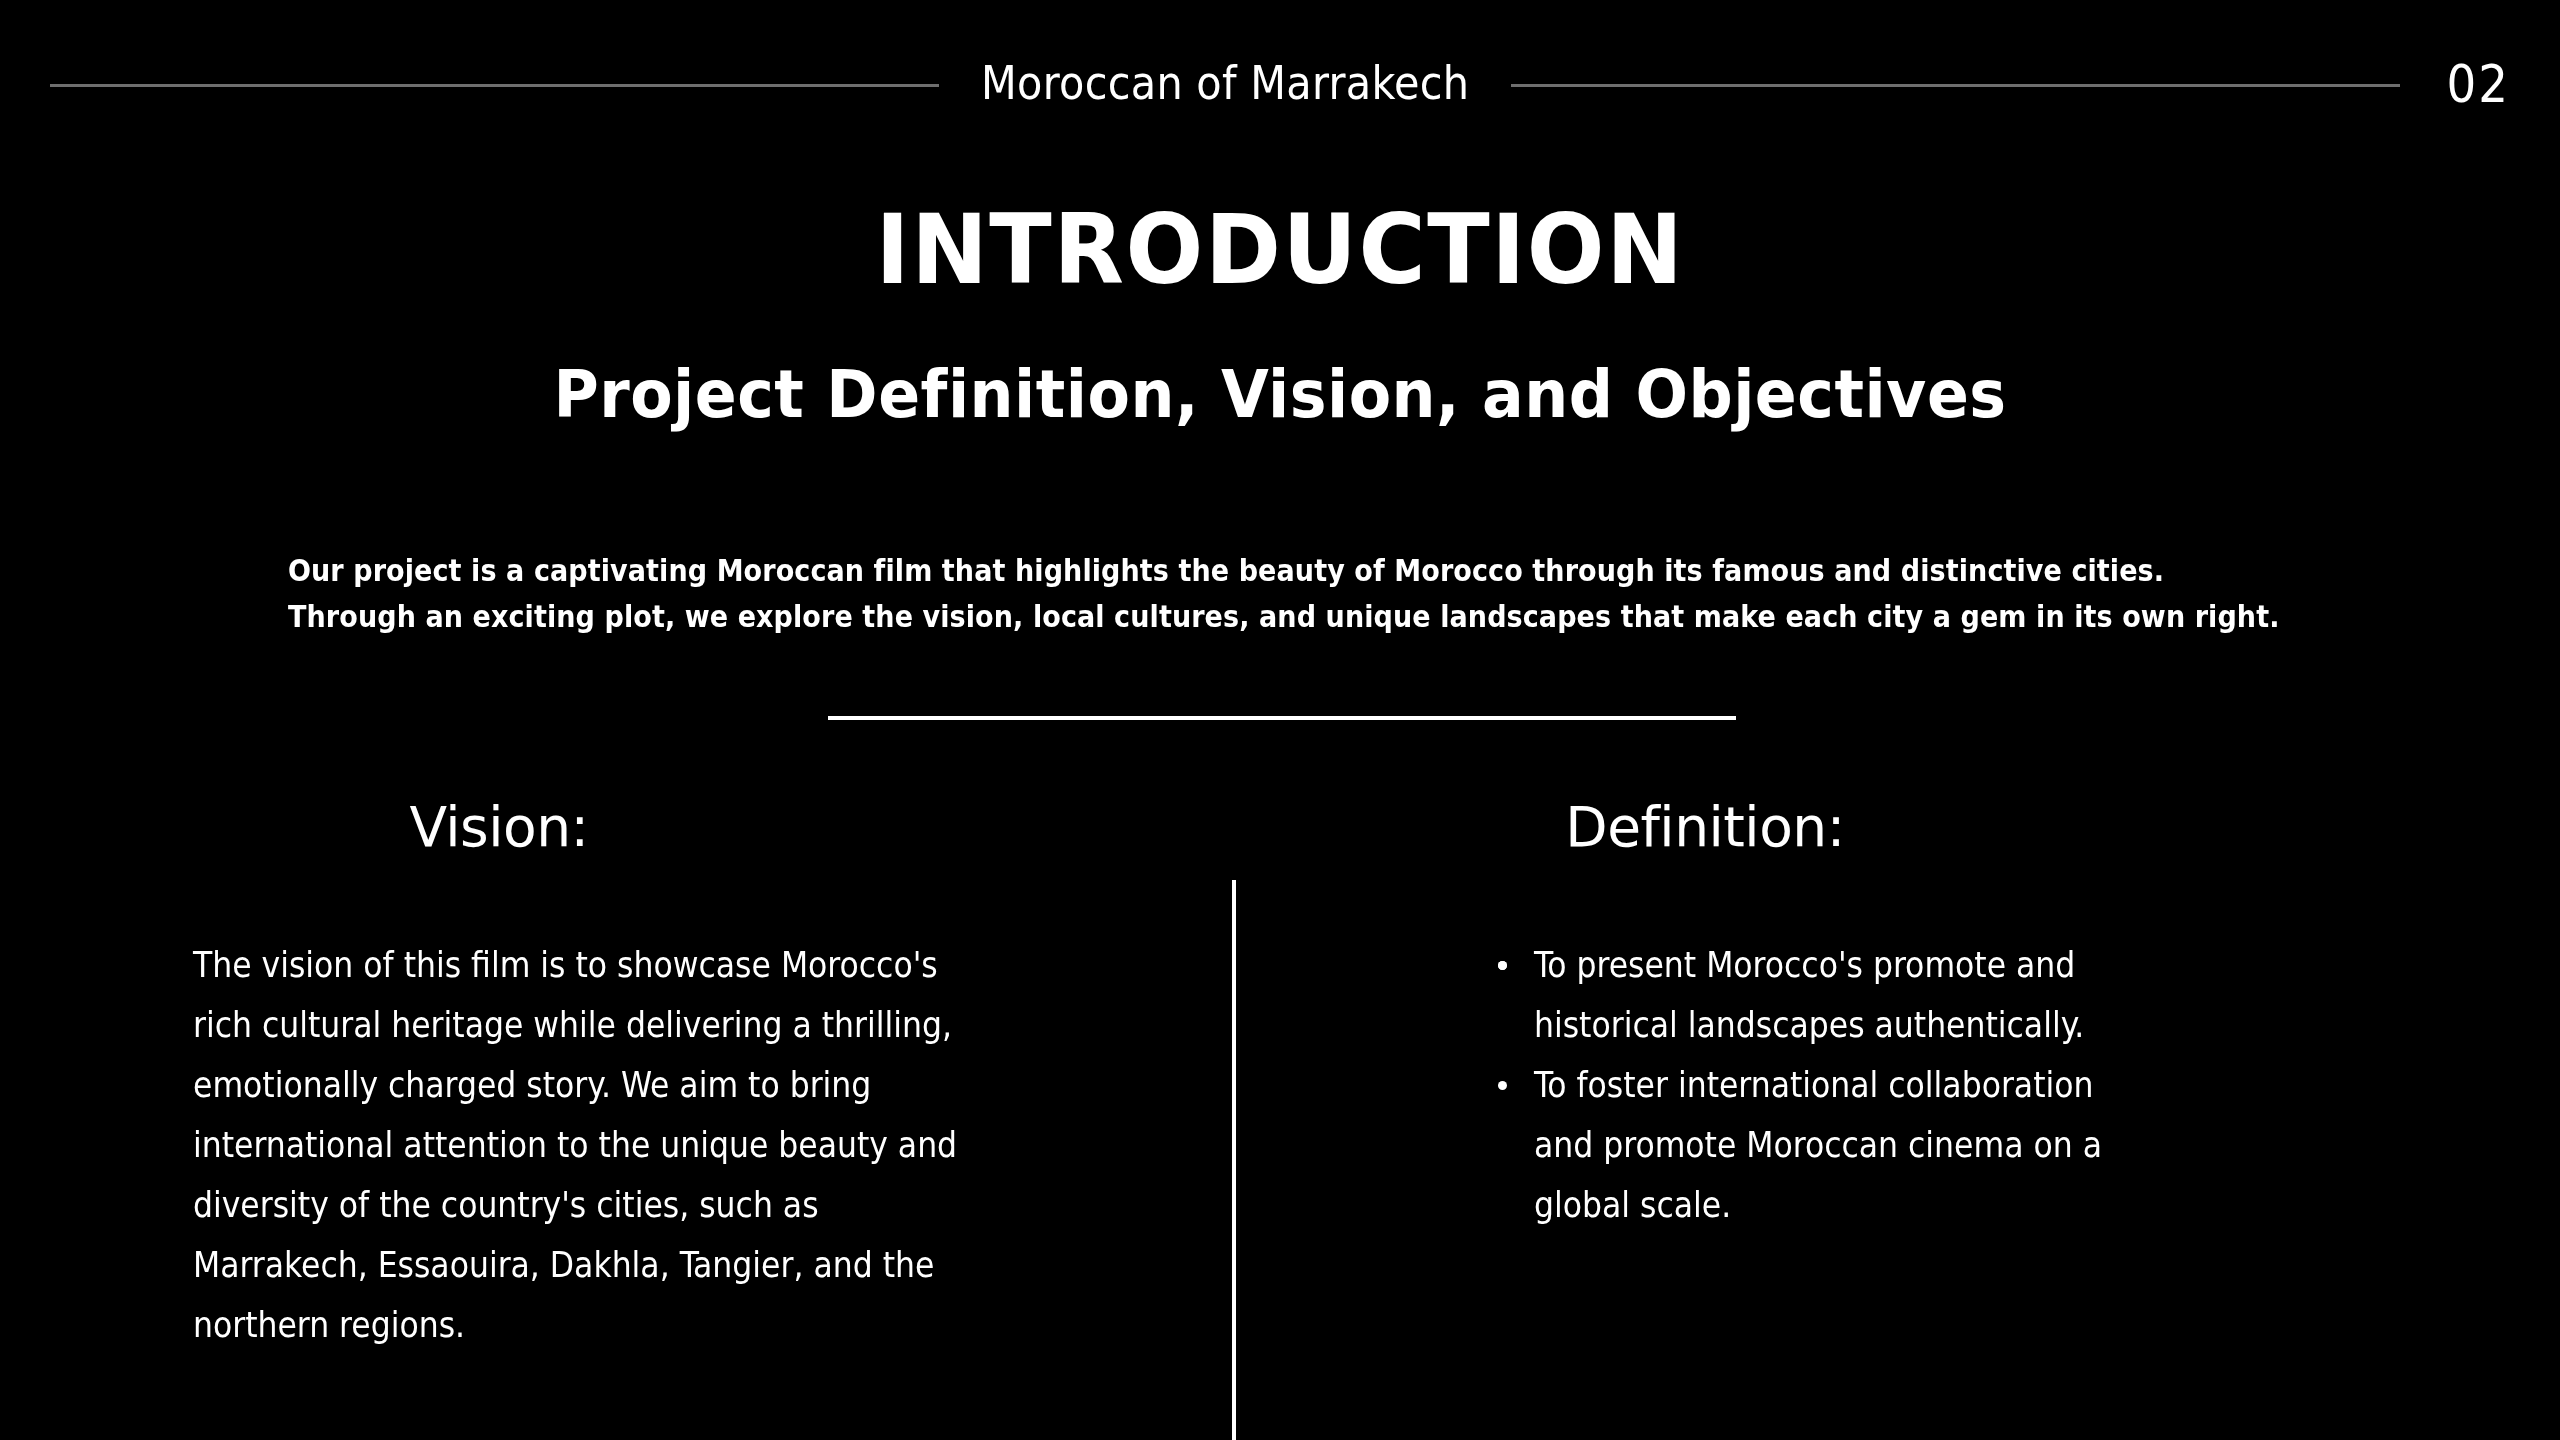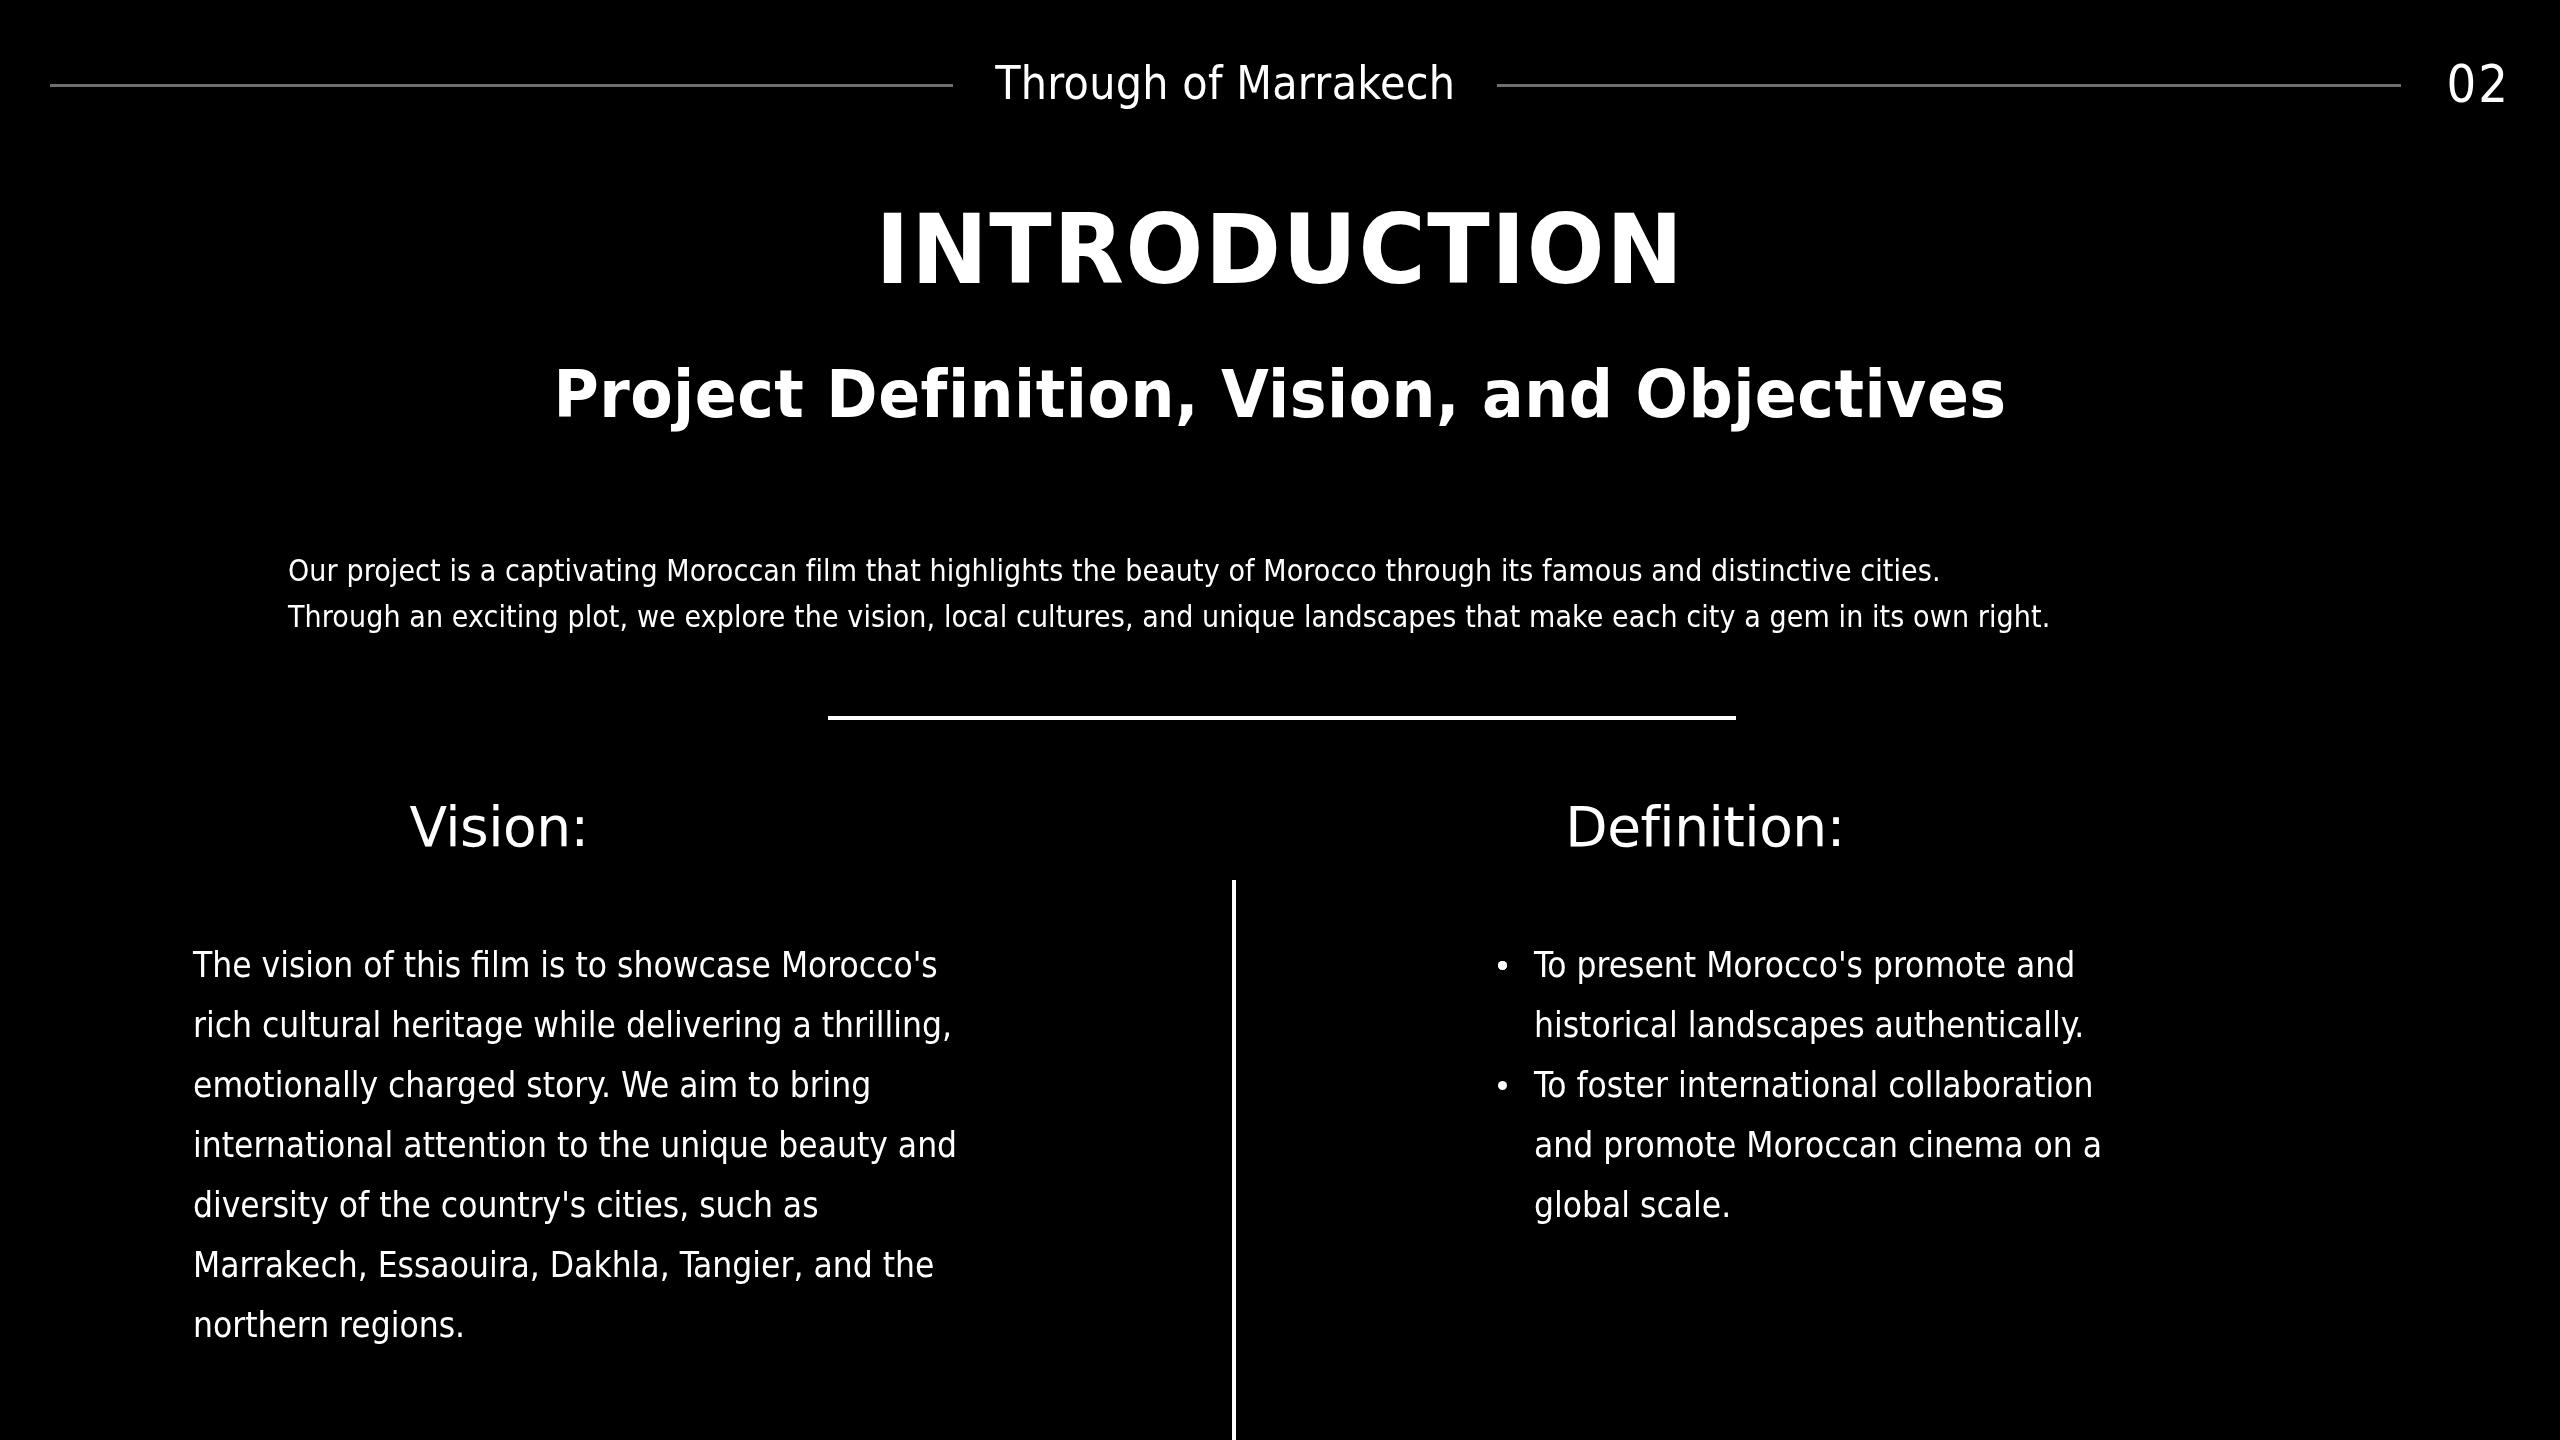--- a/index.html
+++ b/index.html
@@ -98,21 +98,21 @@
   }
 
   
   .intro-paragraph {
     position: absolute;
     top: 548px;
     left: 288px;
     width: 2000px;
     font-family: "Liberation Sans Narrow", "DejaVu Sans Condensed", "Liberation Sans", sans-serif;
     font-size: 30px;
-    font-weight: 400;
+    font-weight: 700;
     line-height: 46px;
     letter-spacing: 0.1px;
     color: #ffffff;
     text-align: left;
   }
 
   .intro-paragraph .line { display: block; white-space: nowrap; }
 
   
   .center-divider {
@@ -194,21 +194,21 @@
     background: #ffffff;
   }
 </style>
 </head>
 <body>
 
 <div class="slide">
 
   <div class="slide-header">
     <div class="header-rule left"></div>
-    <div class="header-title">Through of Marrakech</div>
+    <div class="header-title">Moroccan of Marrakech</div>
     <div class="header-rule right"></div>
     <div class="page-number">02</div>
   </div>
 
   <div class="title-block">
     <h1 class="main-title">INTRODUCTION</h1>
     <h2 class="sub-title">Project Definition, Vision, and Objectives</h2>
   </div>
 
   <div class="intro-paragraph">

